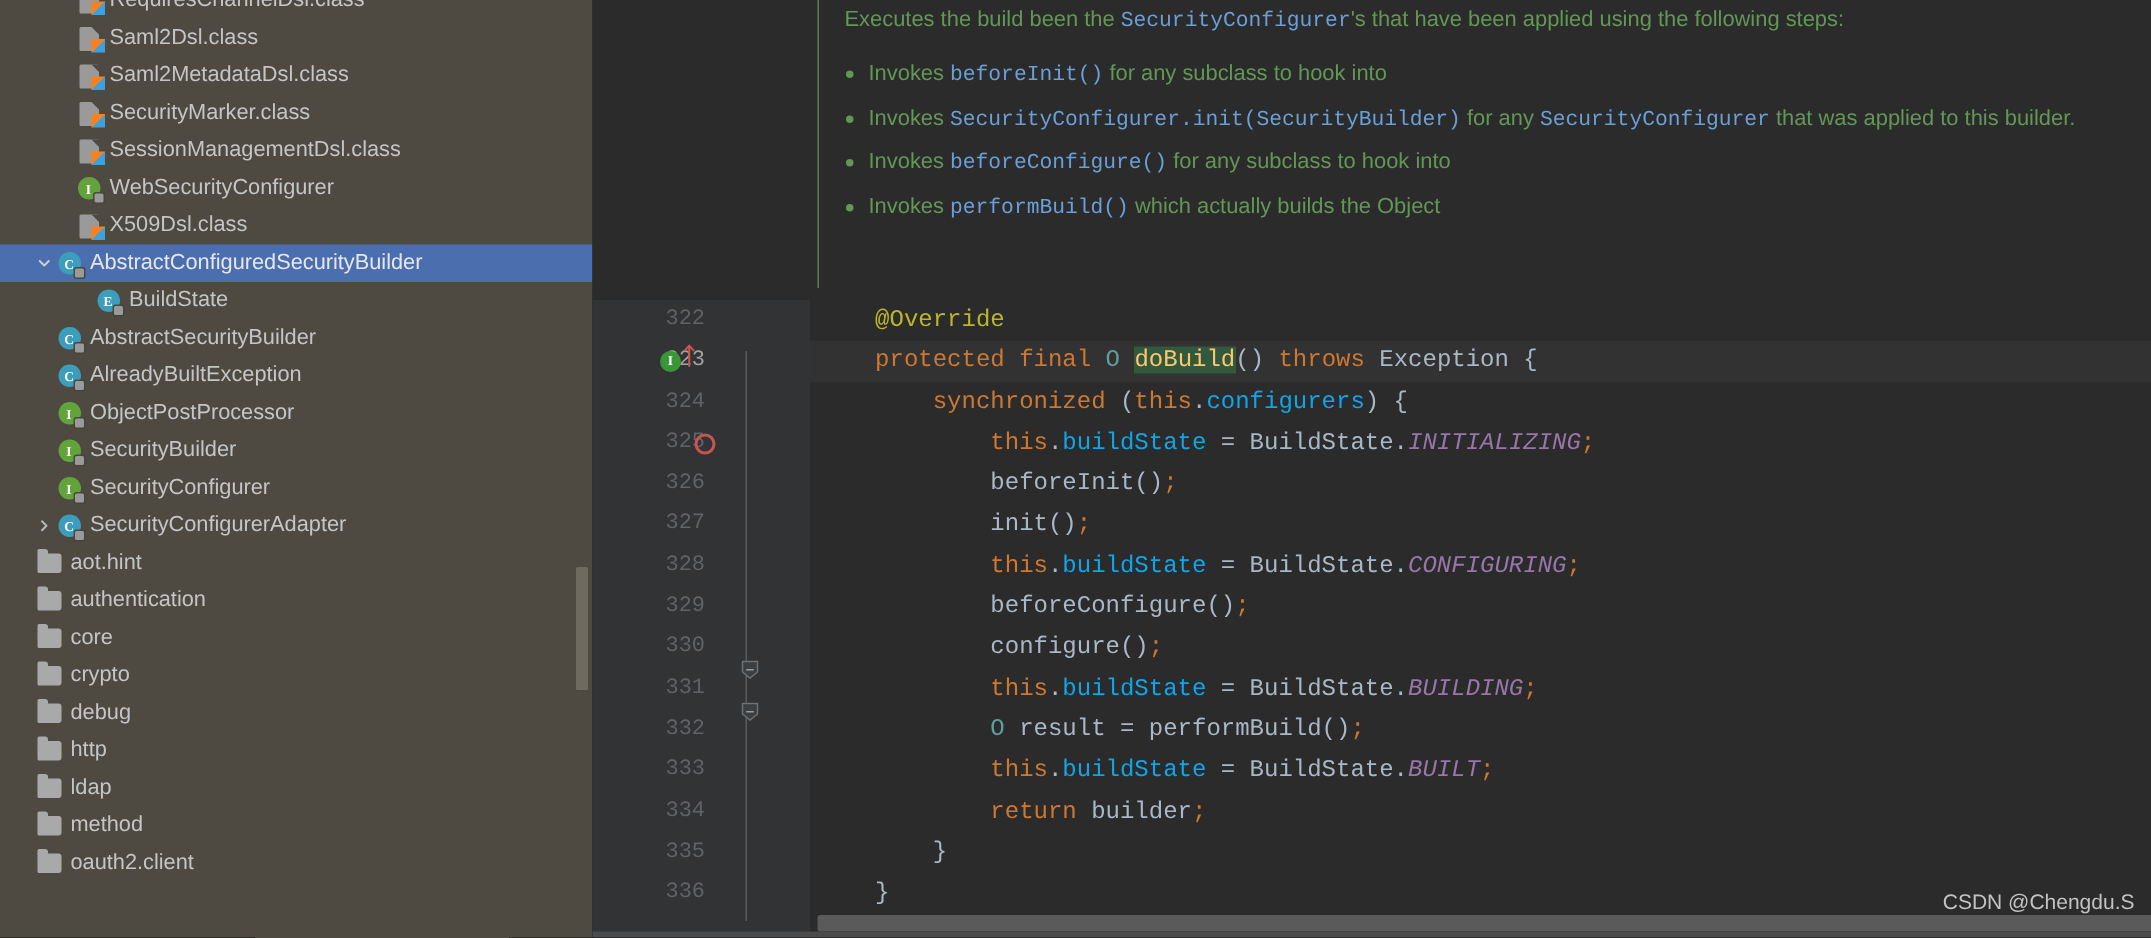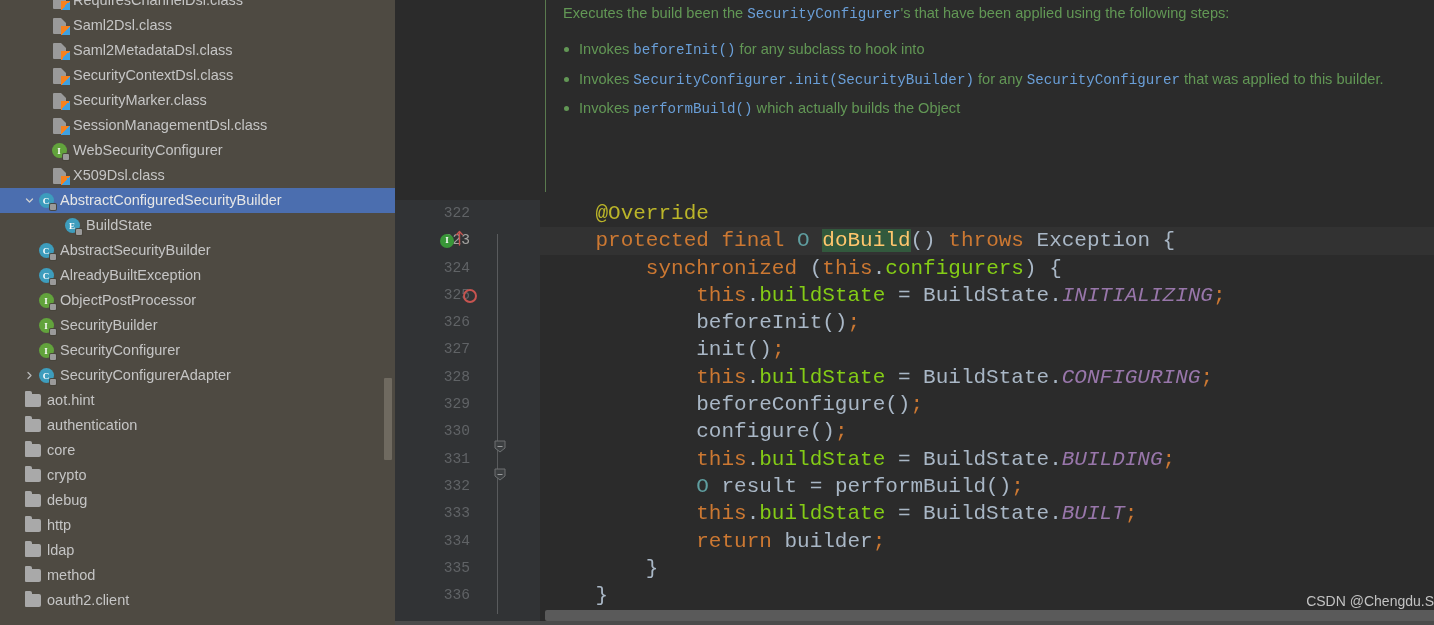--- a/index.html
+++ b/index.html
@@ -235,31 +235,31 @@
     position: absolute;
     left: 145px; top: 200px; right: 0; bottom: 0;
     background: #2b2b2b;
     overflow: hidden;
   }
   #code .cl {
     height: 27.3px;
     line-height: 27.3px;
     white-space: pre;
     font-family: "Liberation Mono", monospace;
-    font-size: 21px;
+    font-size: 16px;
     color: #a9b7c6;
     padding-left: 5px;
   }
   #code .cl.current { background: #323232; }
   .t-kw   { color: #cc7832; }
   .t-ann  { color: #bbb529; }
   .t-gen  { color: #5f9ea0; }
   .t-fnhl { color: #ffc66d; background: #32593d; }
   .t-meth { color: #a9b7c6; }
-  .t-fld  { color: #84cc16; }
+  .t-fld  { color: #0ea5e9; }
   .t-const{ color: #9876aa; font-style: italic; }
   .t-cls  { color: #a9b7c6; }
   .t-pun  { color: #a9b7c6; }
 
   #code-hscroll {
     position: absolute;
     left: 150px;
     bottom: 4px;
     width: 1279px;
     height: 11px;
@@ -269,21 +269,21 @@
   #editor-bottom-edge {
     position: absolute;
     left: 0; right: 0; bottom: 0;
     height: 4px;
     background: #4b4b4b;
   }
 
   
   #watermark {
     position: absolute;
-    right: 0;
+    right: 11px;
     bottom: 16px;
     color: #cfcfcf;
     font-size: 14px;
     font-family: "Liberation Sans", sans-serif;
     opacity: .92;
     pointer-events: none;
     margin-left: 20px;
   }
 </style>
 </head>
@@ -320,29 +320,20 @@
           </span>
           <span class="lbl">Saml2MetadataDsl.class</span>
         </div>
         <div class="tree-row">
           <span class="arrow" style="margin-left: 34px;"></span>
           <span class="ico">
             <span class="ic-file">
               <span class="kt"></span>
             </span>
           </span>
-          <span class="lbl">SecurityContextDsl.class</span>
-        </div>
-        <div class="tree-row">
-          <span class="arrow" style="margin-left: 34px;"></span>
-          <span class="ico">
-            <span class="ic-file">
-              <span class="kt"></span>
-            </span>
-          </span>
           <span class="lbl">SecurityMarker.class</span>
         </div>
         <div class="tree-row">
           <span class="arrow" style="margin-left: 34px;"></span>
           <span class="ico">
             <span class="ic-file">
               <span class="kt"></span>
             </span>
           </span>
           <span class="lbl">SessionManagementDsl.class</span>
@@ -505,20 +496,21 @@
 
   <div id="editor">
 
     <div id="javadoc">
       <div class="jd-bar"></div>
       <div class="jd-body">
         <div><span>Executes the build been the </span><span class="mono">SecurityConfigurer</span><span>'s that have been applied using the following steps:</span></div>
         <ul class="jd-list" id="jd-list">
             <li><span>Invokes </span><span class="mono">beforeInit()</span><span> for any subclass to hook into</span></li>
             <li><span>Invokes </span><span class="mono">SecurityConfigurer.init(SecurityBuilder)</span><span> for any </span><span class="mono">SecurityConfigurer</span><span> that was applied to this builder.</span></li>
+            <li><span>Invokes </span><span class="mono">beforeConfigure()</span><span> for any subclass to hook into</span></li>
             <li><span>Invokes </span><span class="mono">performBuild()</span><span> which actually builds the Object</span></li>
           </ul>
       </div>
     </div>
 
     <div id="gutter">
         <div class="gl">
           <span class="num">322</span>
         </div>
         <div class="gl current">

